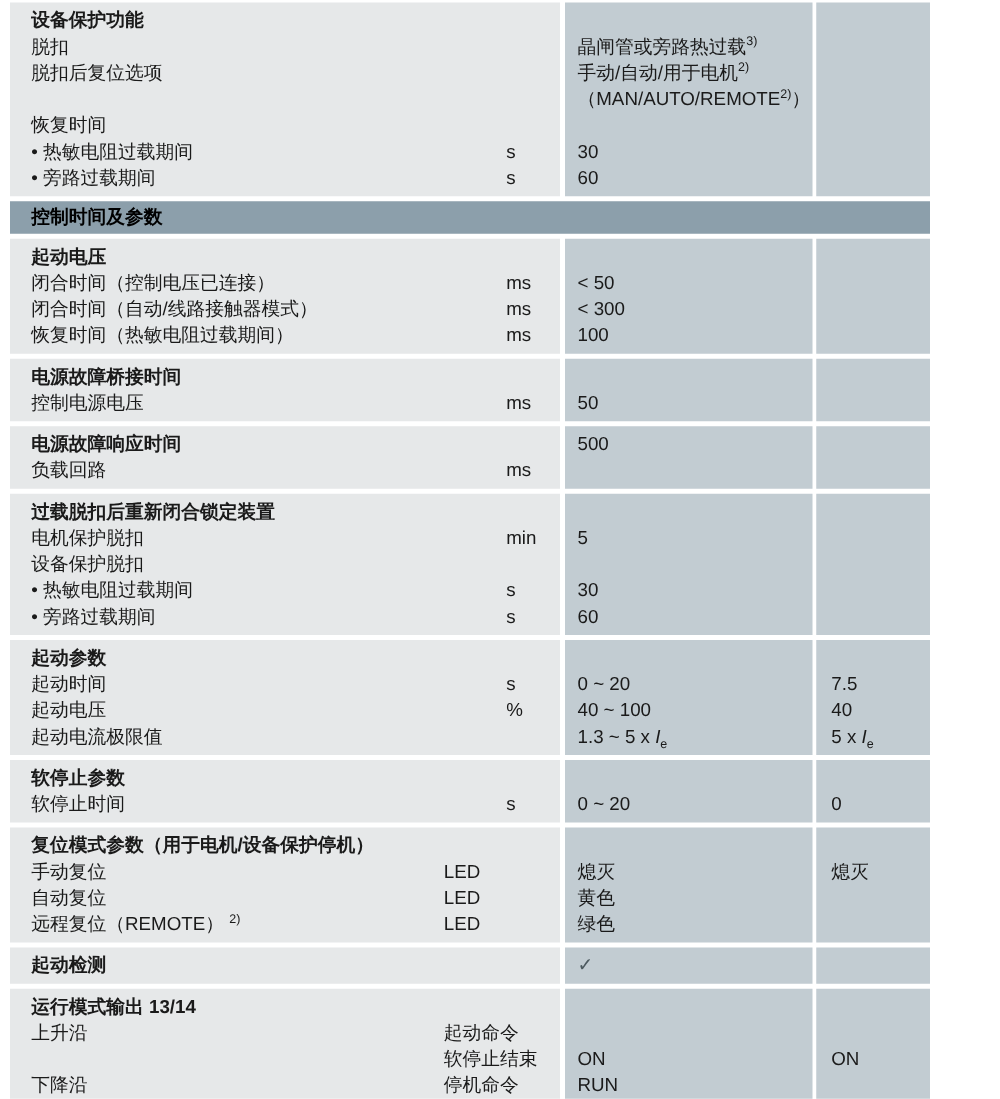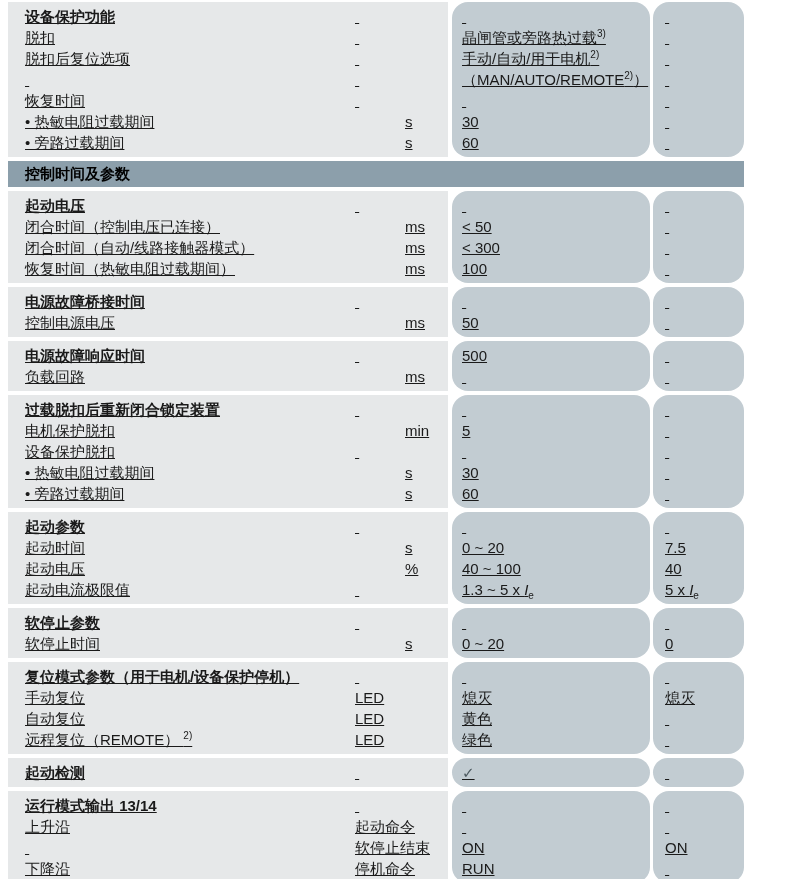--- a/index.html
+++ b/index.html
@@ -4,23 +4,23 @@
 <style>
   html,body{margin:0;padding:0;}
   body{
     width:800px;height:879px;background:#ffffff;
     font-family:"Liberation Sans","DejaVu Sans",sans-serif;
     font-size:15px;color:var(--text,#1a1a1a);
     position:relative;overflow:hidden;
   }
   .spec-table{position:absolute;left:8px;top:2px;width:736px;}
   .group{display:grid;grid-template-columns:440px 4px 198px 3px 91px;margin-bottom:4px;}
-  .strip{padding:4px 0;text-decoration:underline;}
+  .strip{padding:4px 0;}
   .bg-light{background:var(--light,#e6e8e9);}
-  .bg-blue{background:var(--blue,#c2ccd2);border-radius:16px;}
+  .bg-blue{background:var(--blue,#c2ccd2);}
   .gapcol{background:transparent;}
   .line{height:21px;line-height:21px;white-space:nowrap;overflow:visible;}
   .lu{display:flex;}
   .lbl{flex:1 1 auto;padding-left:17px;min-width:0;}
   .bold{font-weight:bold;}
   .unit{flex:0 0 93px;width:93px;box-sizing:border-box;}
   .unit.ind{padding-left:50px;}
   .v{padding-left:10px;}
   .v2{padding-left:12px;}
   .band{

